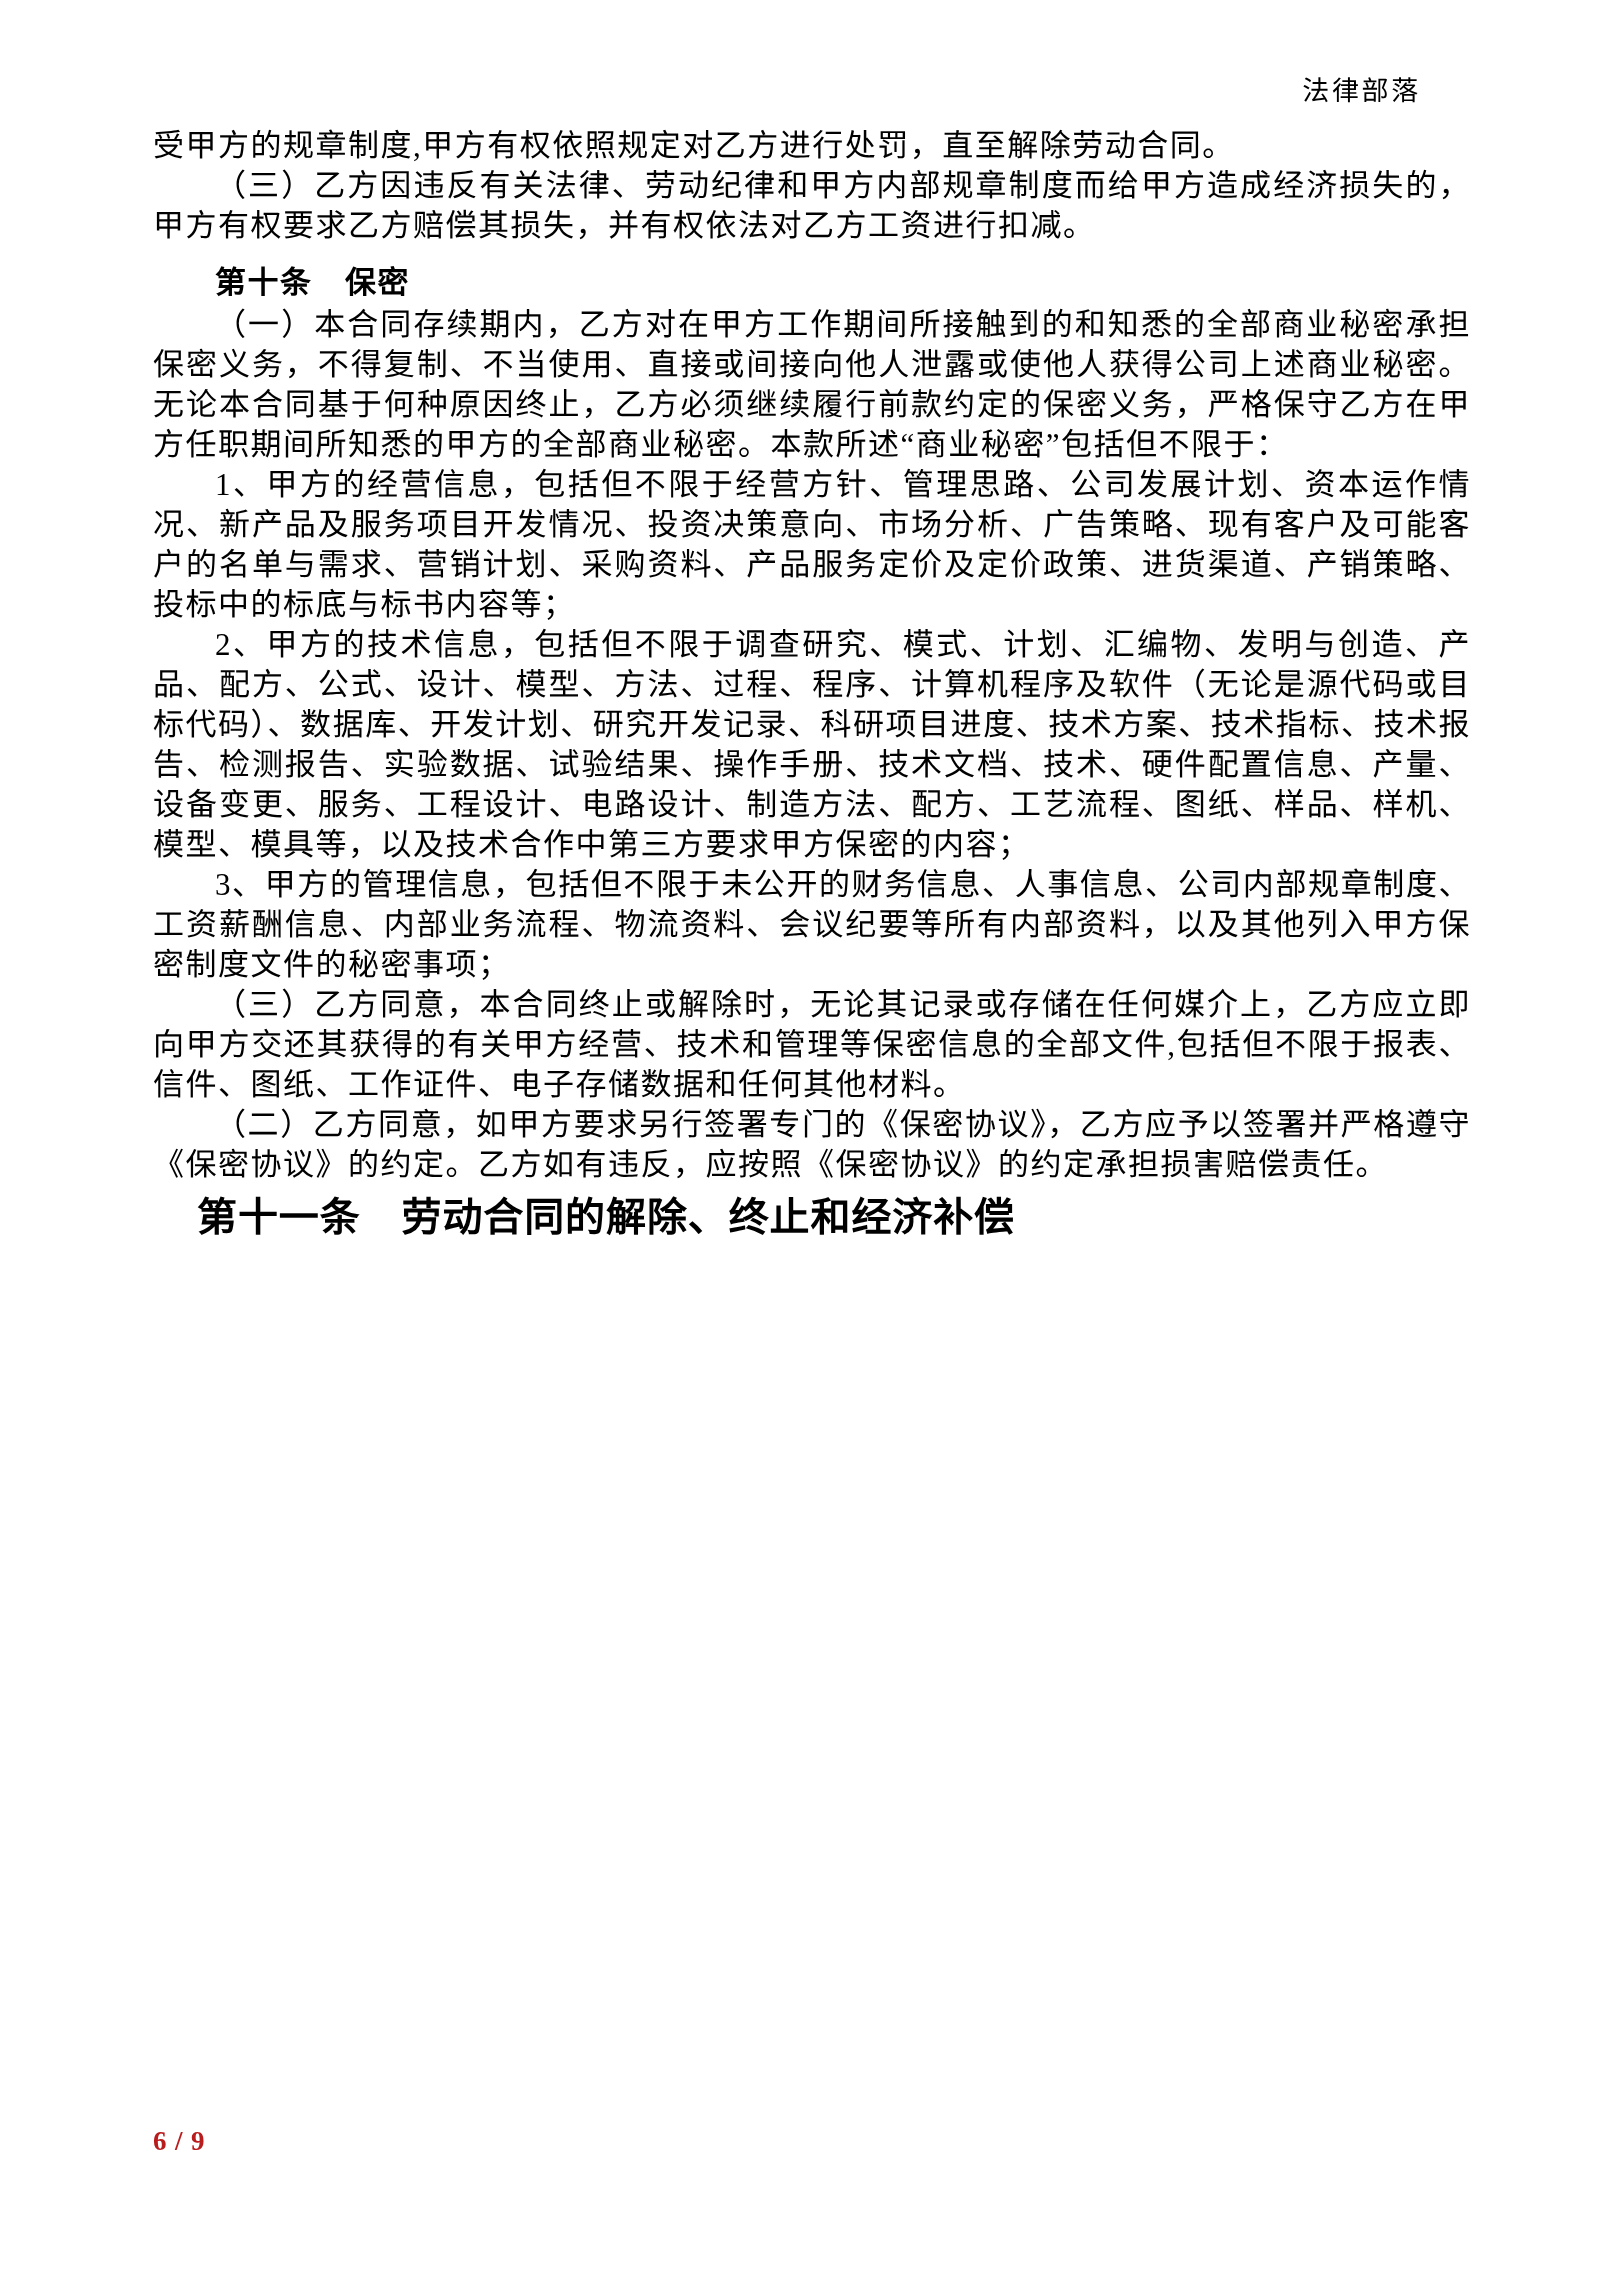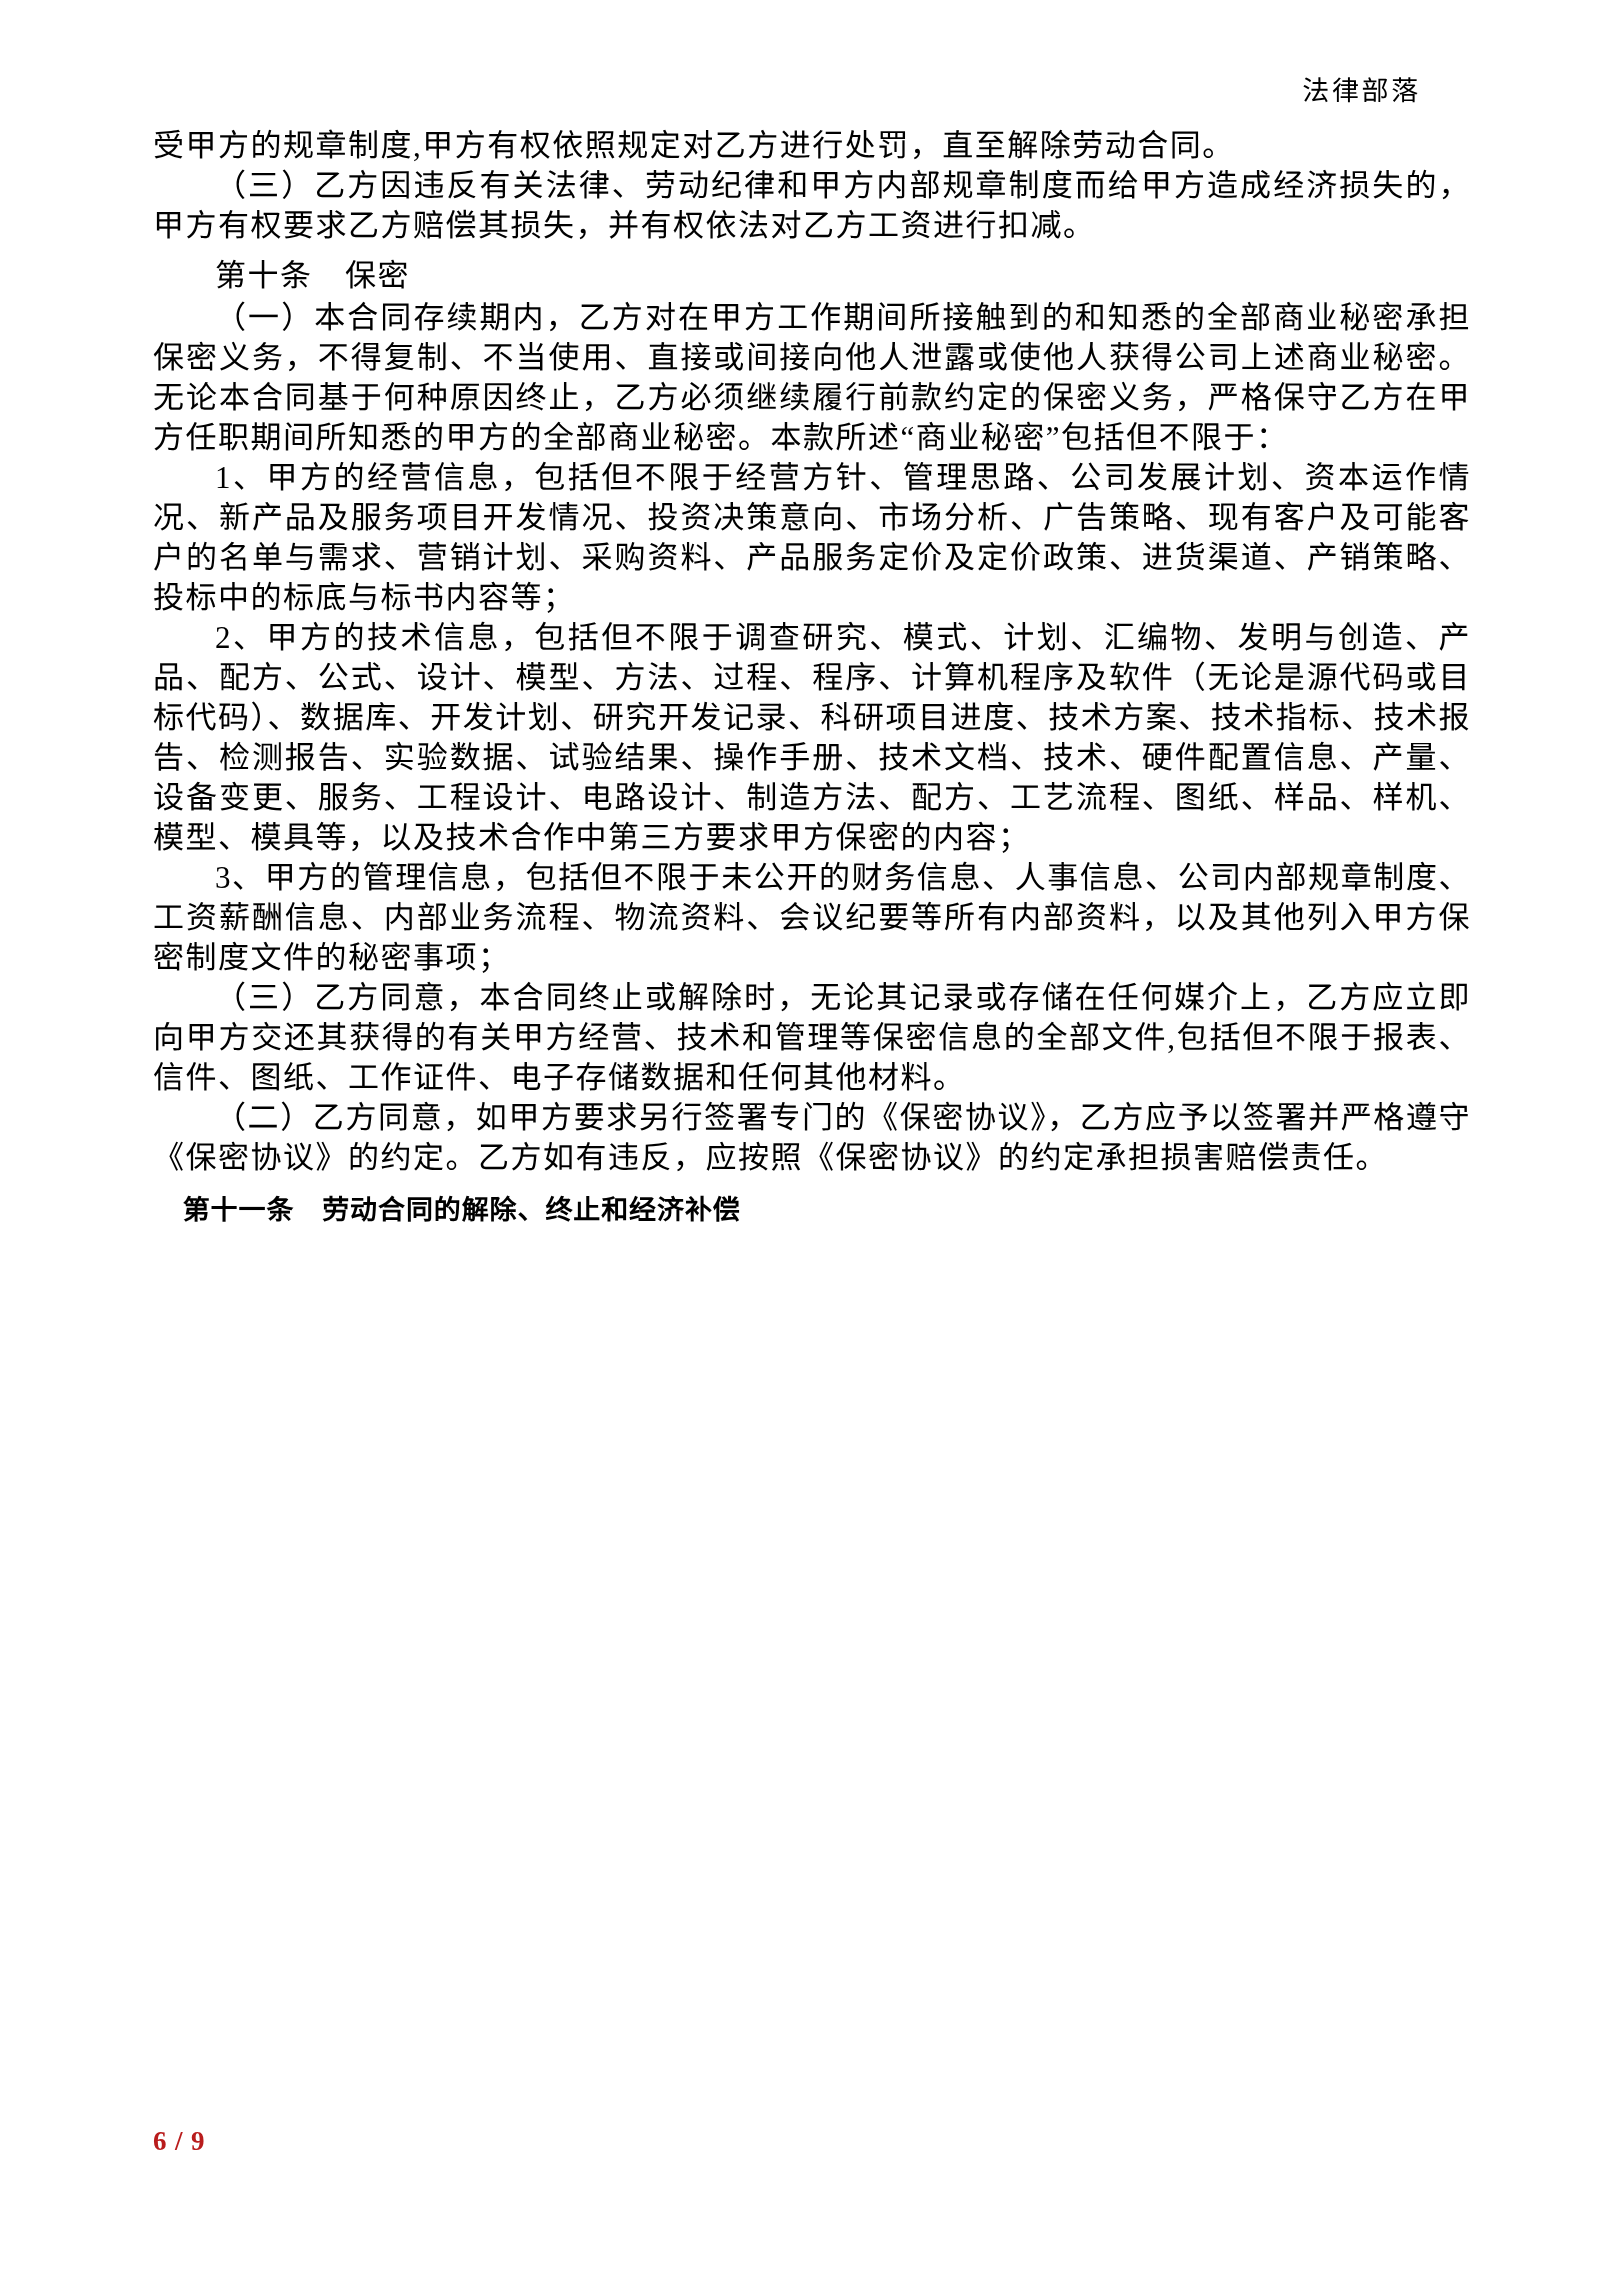--- a/index.html
+++ b/index.html
@@ -40,27 +40,27 @@
     line-height: 40px;
     letter-spacing: 1.5px;
     text-align: justify;
     text-indent: 2em;
     color: #000000;
   }
   .content p.no-indent {
     text-indent: 0;
   }
   .content p.section-heading {
-    font-weight: normal;
-    margin-top: 10px;
+    font-weight: bold;
+    margin-top: 17px;
     margin-bottom: 1.8px;
   }
   .content p.major-heading {
     font-family: "Liberation Sans", "DejaVu Sans", sans-serif;
-    font-size: 27px;
+    font-size: 40px;
     line-height: 47px;
     font-weight: bold;
     letter-spacing: 0.9px;
     text-indent: 1.1em;
     margin-top: 9px;
   }
   .page-footer {
     position: absolute;
     top: 2126px;
     left: 153px;

